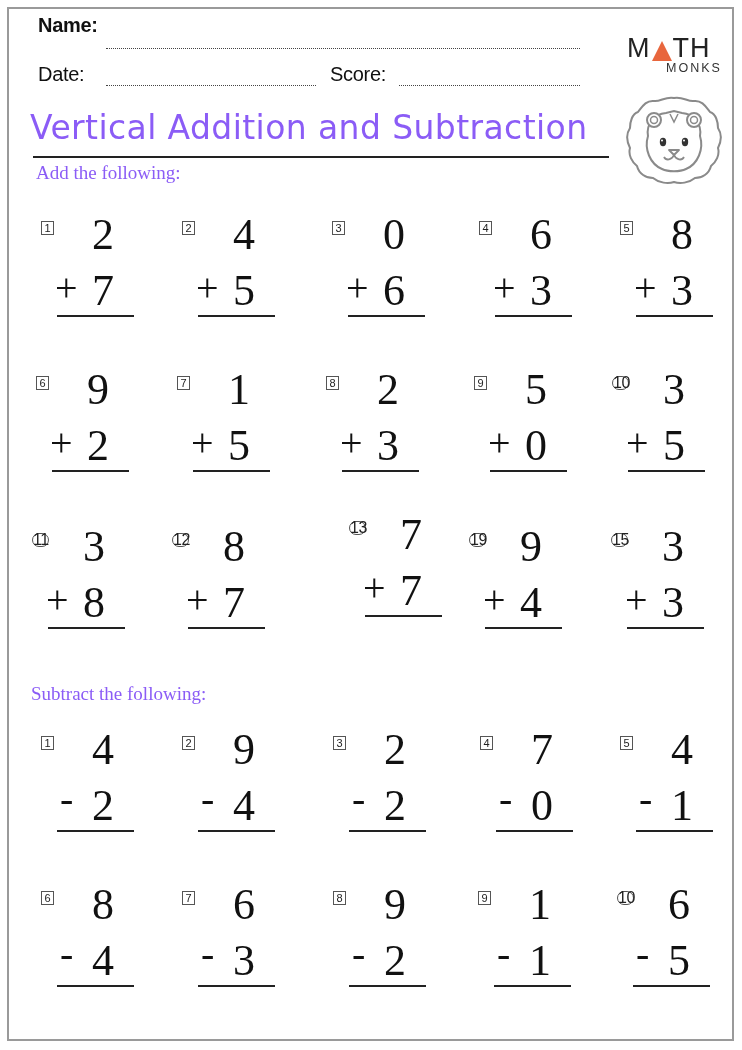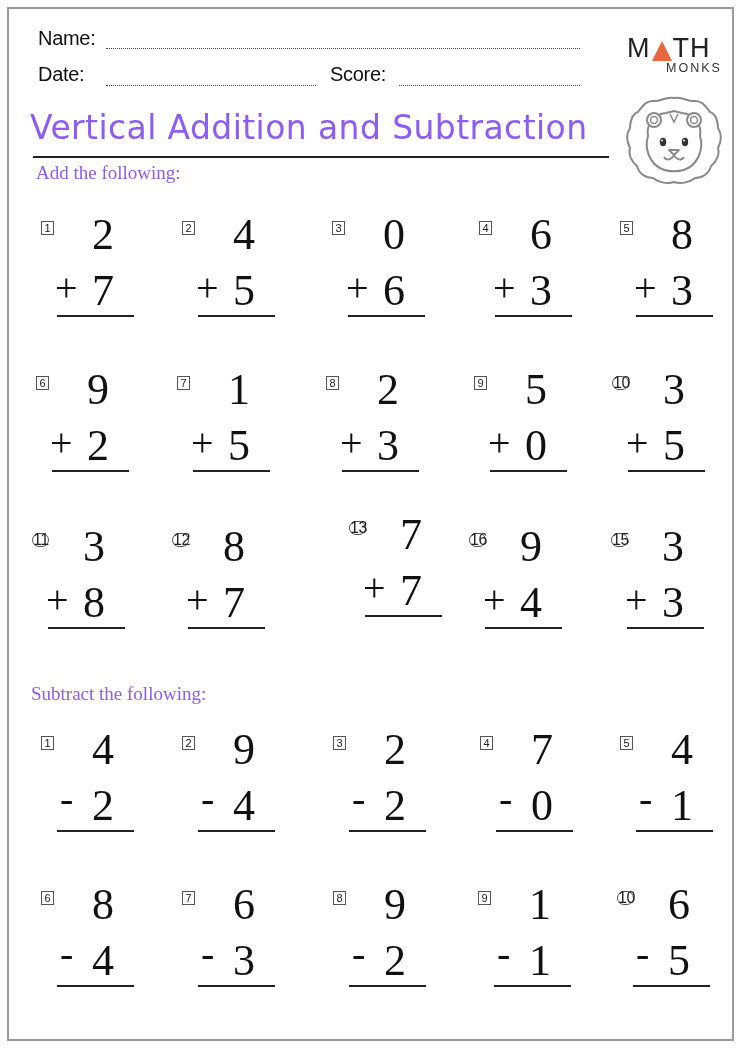--- a/index.html
+++ b/index.html
@@ -22,21 +22,21 @@
   .op { position: absolute; left: 14px; top: 47px; font-size: 40px; line-height: 44px; color: #111; }
   .op.minus { left: 19px; top: 43px; font-size: 40px; }
   .bot { position: absolute; left: 42px; top: 50px; width: 40px; text-align: center; font-size: 44px; line-height: 44px; color: #111; }
   .rule { position: absolute; left: 16px; top: 96px; width: 77px; height: 2px; background: #222; }
 </style>
 </head>
 <body>
 
 <div class="frame"></div>
 
-<div class="lbl" style="left:38px; top:27px;">Name:</div>
+<div class="lbl" style="left:38px; top:14px;font-weight:bold;">Name:</div>
 <div class="dots" style="left:106px; top:48px; width:474px;"></div>
 
 <div class="lbl" style="left:38px; top:63px;">Date:</div>
 <div class="dots" style="left:106px; top:85px; width:210px;"></div>
 
 <div class="lbl" style="left:330px; top:63px;">Score:</div>
 <div class="dots" style="left:399px; top:85px; width:181px;"></div>
 
 <div class="logo">
   <div class="logo-math">
@@ -154,21 +154,21 @@
       <div class="rule"></div>
     </div>
     <div class="prob" style="left: 321px; top: 519px; margin-left: 28px;">
       <div class="num two">13</div>
       <div class="top">7</div>
       <div class="op">+</div>
       <div class="bot">7</div>
       <div class="rule"></div>
     </div>
     <div class="prob" style="left: 469px; top: 531px;">
-      <div class="num two">16</div>
+      <div class="num two">19</div>
       <div class="top">9</div>
       <div class="op">+</div>
       <div class="bot">4</div>
       <div class="rule"></div>
     </div>
     <div class="prob" style="left: 611px; top: 531px;">
       <div class="num two">15</div>
       <div class="top">3</div>
       <div class="op">+</div>
       <div class="bot">3</div>

